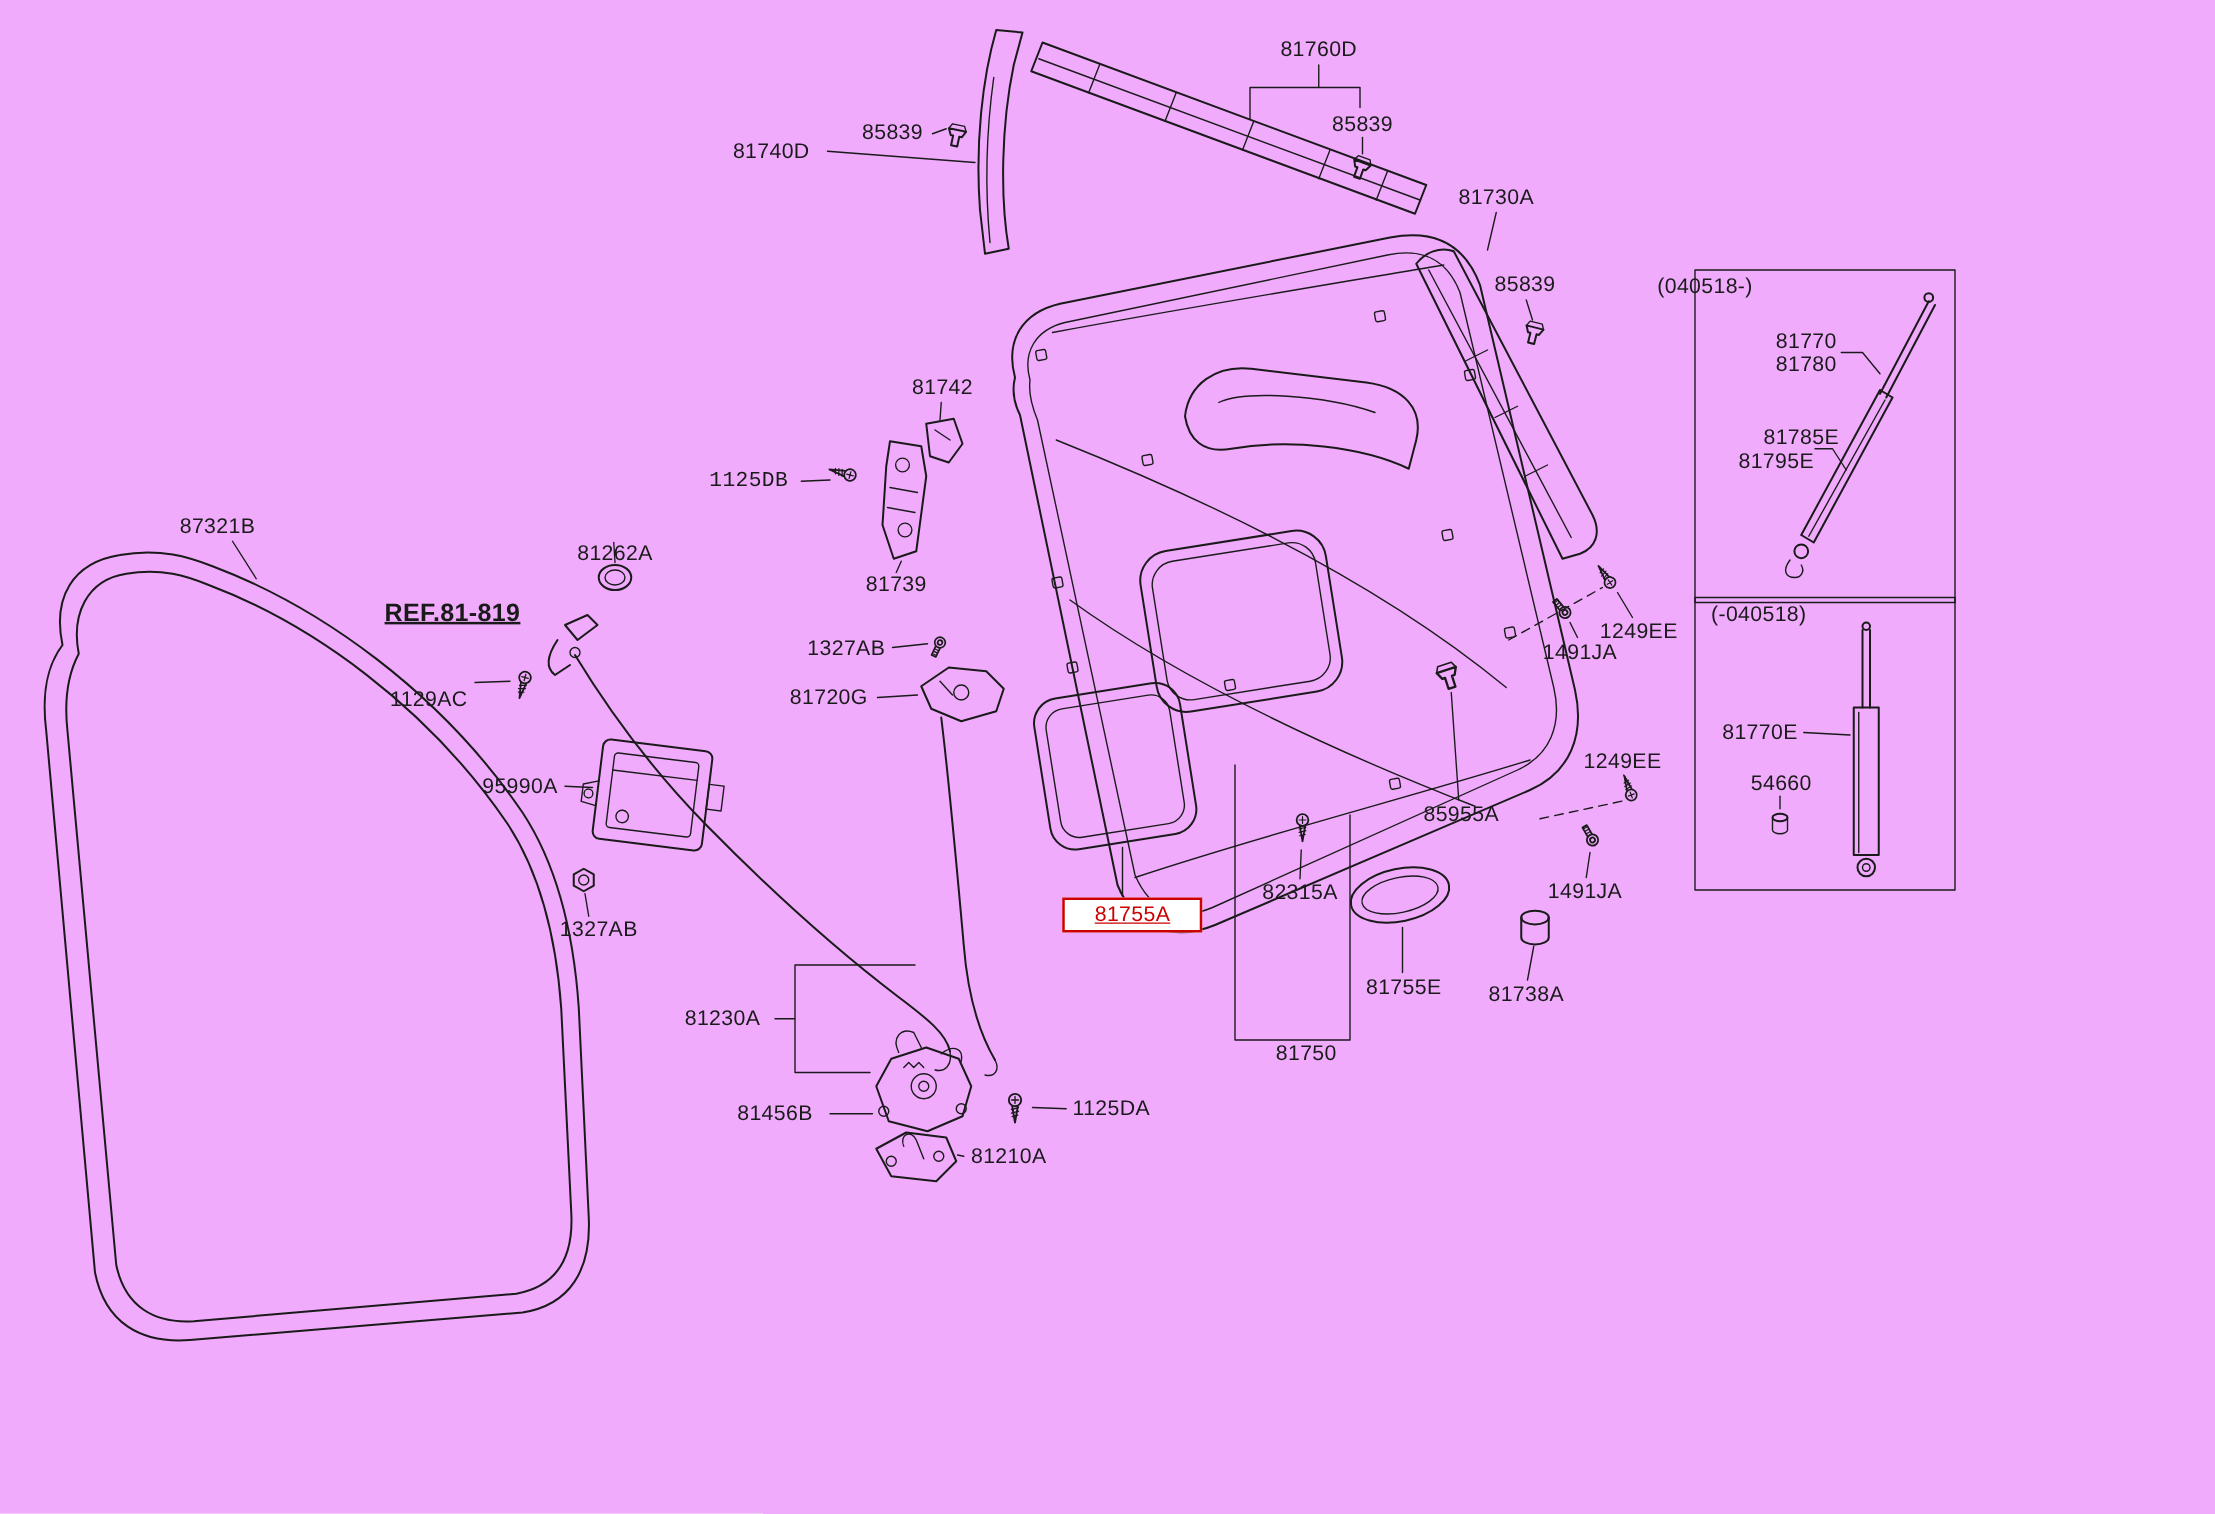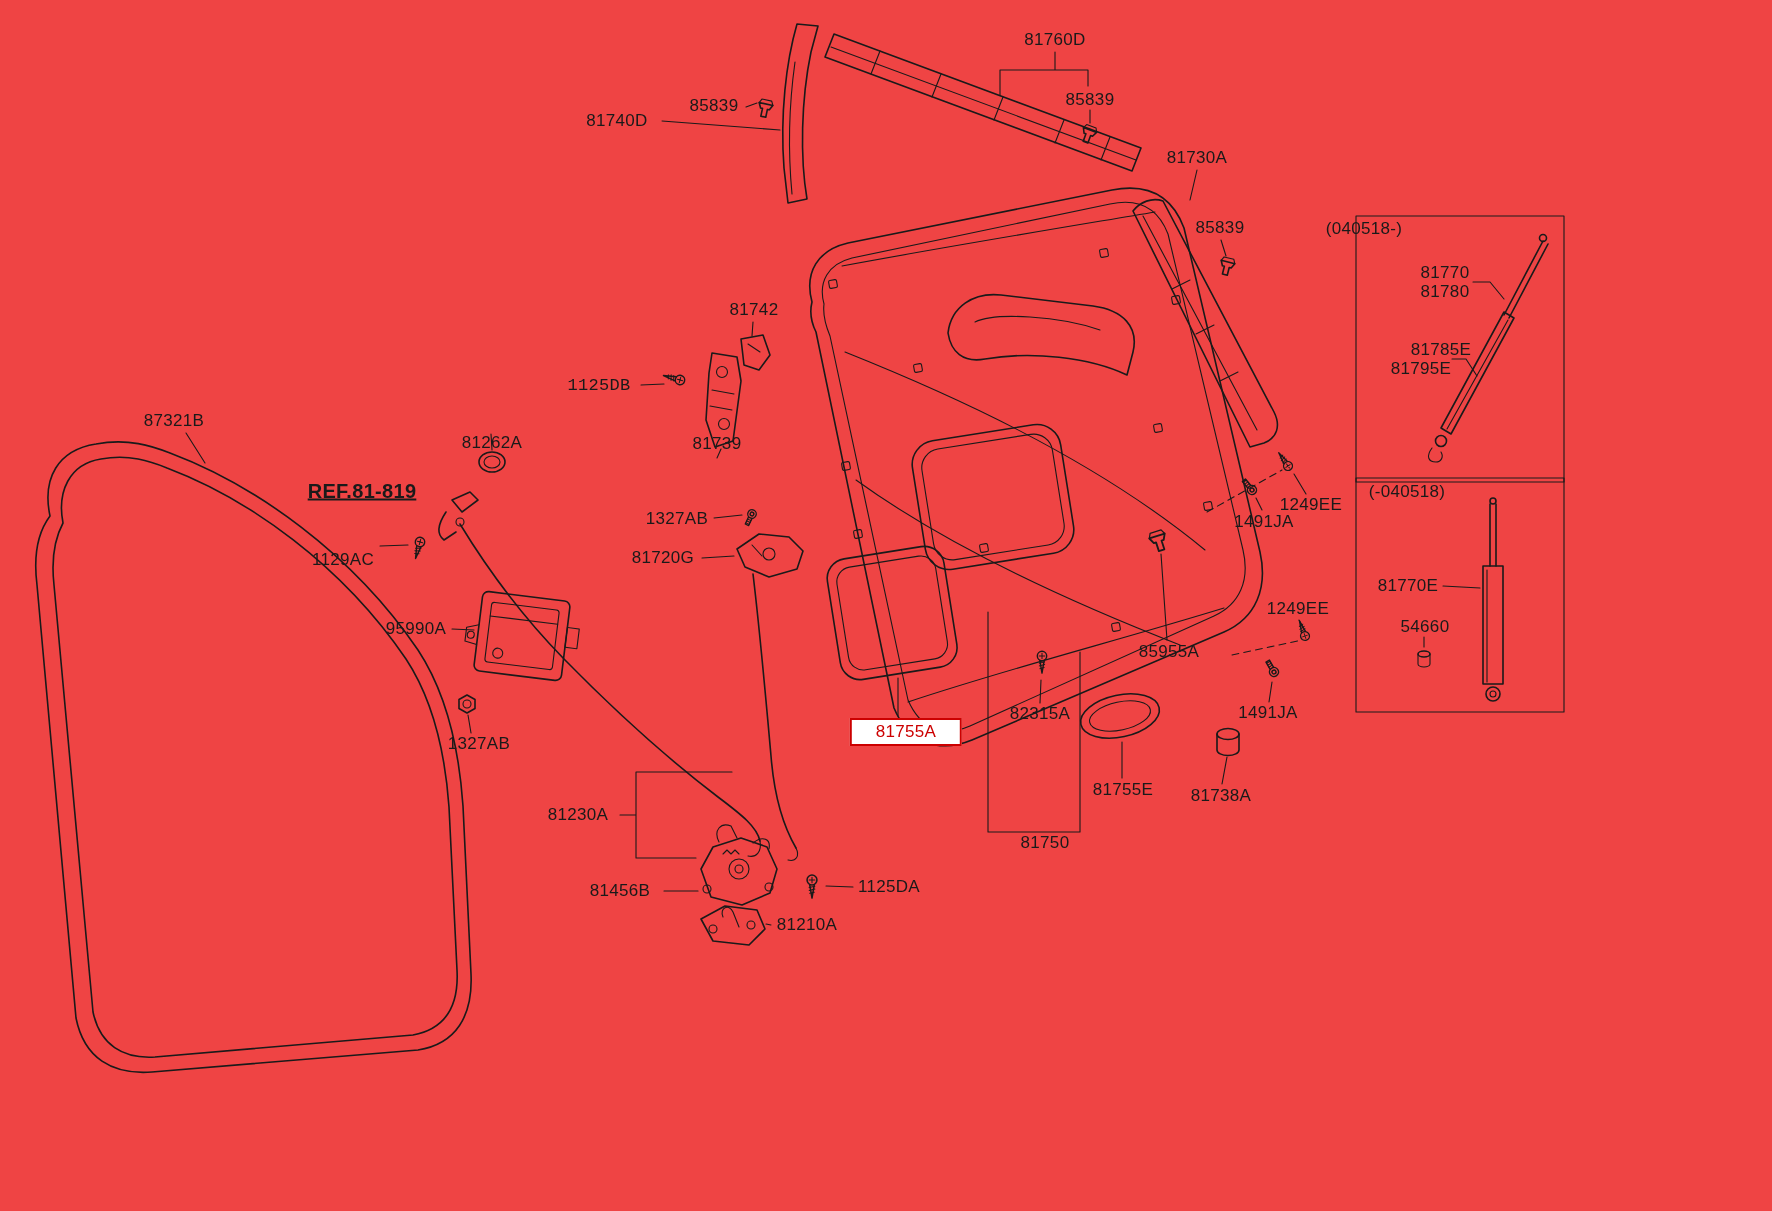--- a/index.html
+++ b/index.html
@@ -1,40 +1,41 @@
 <!DOCTYPE html>
 <html><head>
 <meta charset="utf-8">
 <style>
   html, body { margin: 0; padding: 0; background: #ffffff; }
   .stage {
     position: relative;
     width: 1772px;
     height: 1211px;
-    background: #ef4444;
+    background: #f0abfc;
     overflow: hidden;
     font-family: "Liberation Sans", sans-serif;
     --ln: #1a1a1a;
     --hl: #cc0000;
   }
   .stage svg { position: absolute; left: 0; top: 0; }
   .label-layer { position: absolute; left: 0; top: 0; width: 100%; height: 100%; }
   .part-label {
     position: absolute;
     transform: translate(-50%, -50%);
     font-size: 17px;
     color: #1a1a1a;
     white-space: nowrap;
     letter-spacing: 0.3px;
   }
   .part-label.highlight {
     color: var(--hl);
     border: 2px solid var(--hl);
     padding: 2px 24px;
     background: #ffffff;
+    text-decoration: underline;
   }
   .part-label.ref {
     font-size: 20px;
     font-weight: bold;
     text-decoration: underline;
   }
   .ln  { fill: none; stroke: var(--ln); stroke-width: 1.6; stroke-linecap: round; stroke-linejoin: round; }
   .thin { stroke-width: 1.1; }
   .ldr  { stroke-width: 1.1; }
   .dash { stroke-width: 1.1; stroke-dasharray: 7 5; }
@@ -329,21 +330,21 @@
       <div class="part-label" style="left: 1220px; top: 228px;">85839</div>
       <div class="part-label" style="left: 1364px; top: 229px;">(040518-)</div>
       <div class="part-label" style="left: 1445px; top: 273px;">81770</div>
       <div class="part-label" style="left: 1445px; top: 292px;">81780</div>
       <div class="part-label" style="left: 1421px; top: 350px; margin-left: 20px;">81785E</div>
       <div class="part-label" style="left: 1421px; top: 369px;">81795E</div>
       <div class="part-label" style="left: 754px; top: 310px;">81742</div>
       <div class="part-label" style="left: 599px; top: 385px; font-family: Liberation Mono, monospace;">1125DB</div>
       <div class="part-label" style="left: 174px; top: 421px;">87321B</div>
       <div class="part-label" style="left: 492px; top: 423px; margin-top: 20px;">81262A</div>
-      <div class="part-label" style="left: 717px; top: 444px; text-align: center;">81739</div>
+      <div class="part-label" style="left: 717px; top: 468px; text-align: center;">81739</div>
       <div class="part-label ref" style="left: 362px; top: 491px;">REF.81-819</div>
       <div class="part-label" style="left: 1407px; top: 492px;">(-040518)</div>
       <div class="part-label" style="left: 1311px; top: 505px;">1249EE</div>
       <div class="part-label" style="left: 677px; top: 519px;">1327AB</div>
       <div class="part-label" style="left: 1264px; top: 522px;">1491JA</div>
       <div class="part-label" style="left: 343px; top: 560px;">1129AC</div>
       <div class="part-label" style="left: 663px; top: 558px;">81720G</div>
       <div class="part-label" style="left: 1408px; top: 586px;">81770E</div>
       <div class="part-label" style="left: 1298px; top: 609px;">1249EE</div>
       <div class="part-label" style="left: 1425px; top: 627px;">54660</div>

